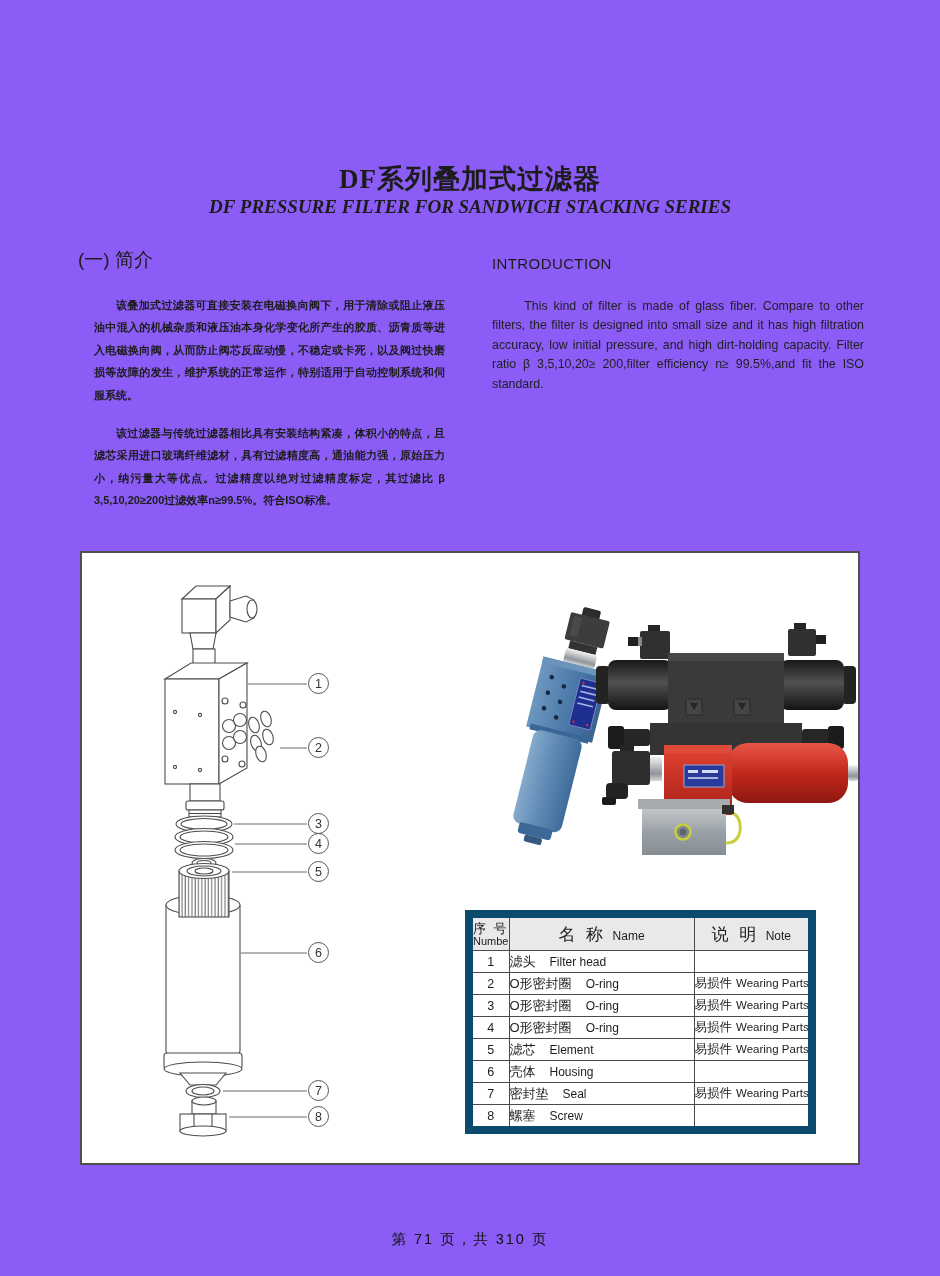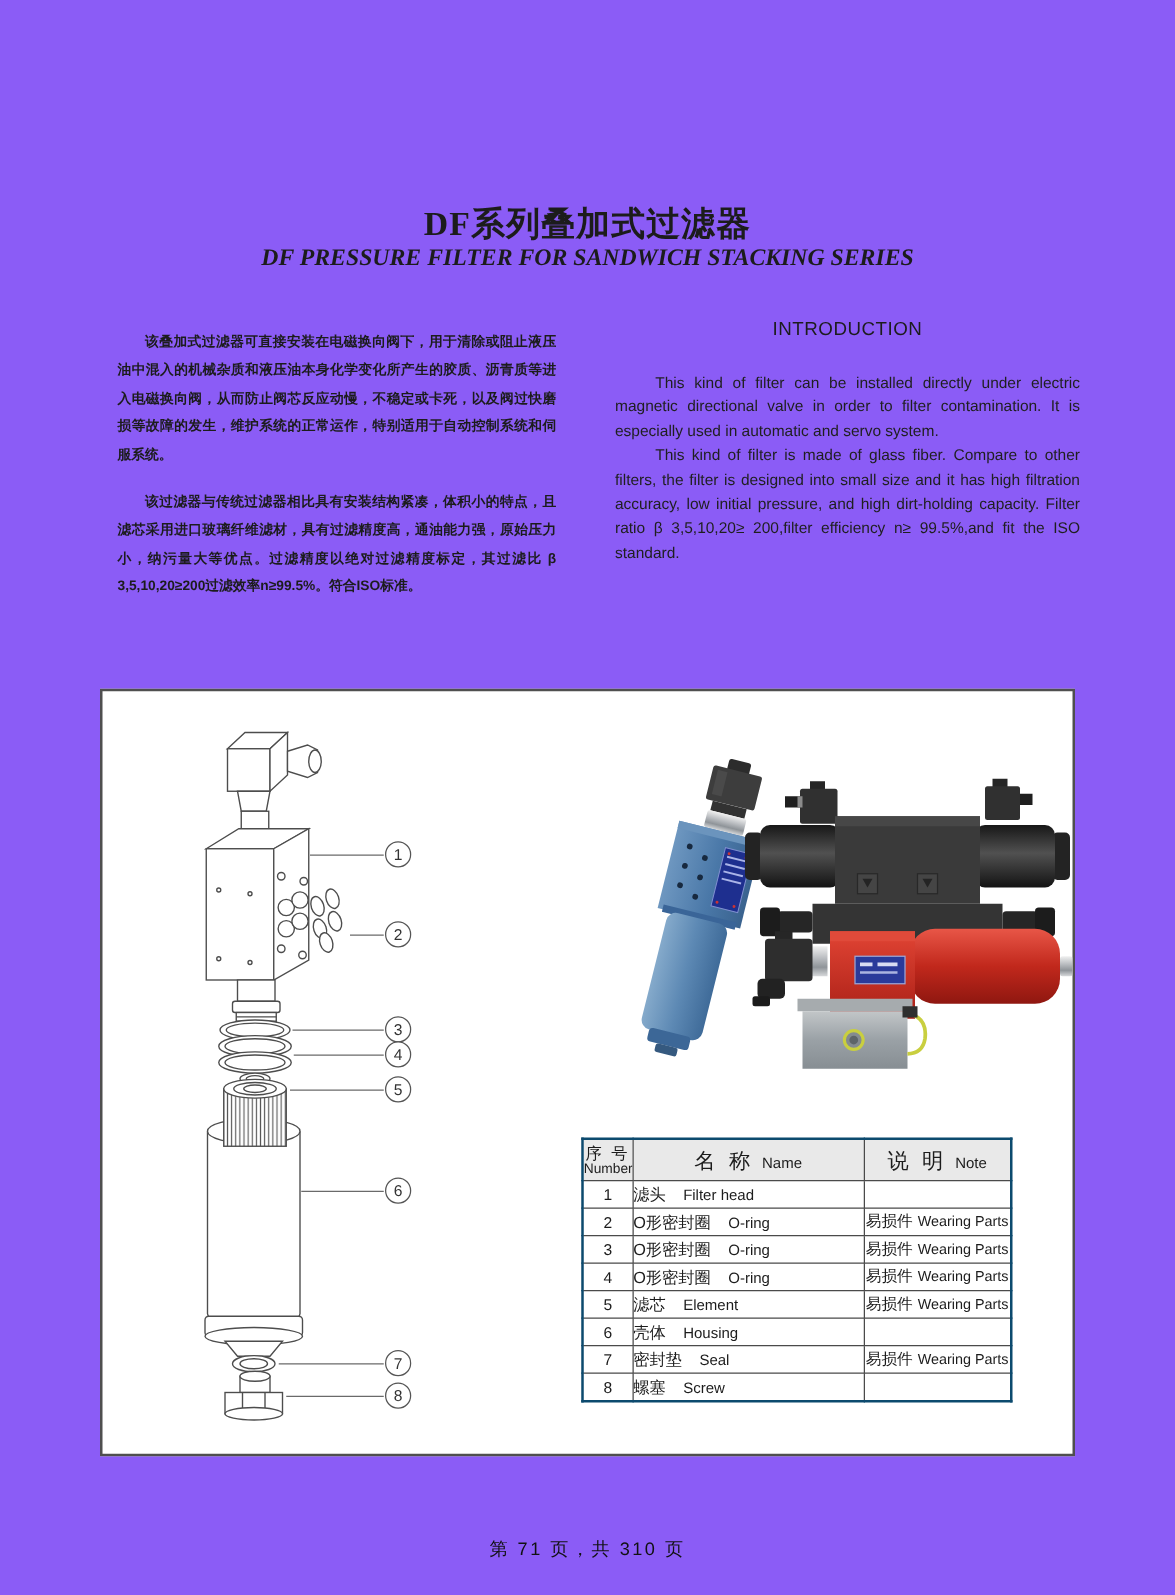--- a/index.html
+++ b/index.html
@@ -10,36 +10,36 @@
               font-family:"Liberation Serif", serif; font-weight:bold; font-size:27px; letter-spacing:1px; }
   .title-en { position:absolute; top:196px; left:0; width:100%; text-align:center;
               font-family:"Liberation Serif", serif; font-weight:bold; font-style:italic; font-size:19px; }
 
   .col-zh { position:absolute; left:78px; top:247px; width:383px; }
   .col-zh h3 { margin:0 0 21px 0; font-size:19px; font-weight:500; }
   .col-zh p { margin:16px; font-size:11px; line-height:22.4px; text-align:justify;
               text-indent:2em; font-weight:600; }
 
   .col-en { position:absolute; left:492px; top:255px; width:372px; }
-  .col-en h3 { margin:0 0 25px 0; font-size:15px; font-weight:500; letter-spacing:0.4px;text-align:center; }
+  .col-en h3 { margin:0 0 25px 0; font-size:15px; font-weight:500; letter-spacing:0.4px; }
   .col-en p { margin:0; font-size:12.4px; line-height:19.4px; text-align:justify;
               text-indent:2.6em; color:#1f1f1f; }
 
   .figure-box { position:absolute; left:80px; top:551px; width:776px; height:610px;
                 border:2px solid #4f4f4f; background:#fff; }
   .fig-svg { position:absolute; left:0; top:0; width:776px; height:610px; }
 
   .callout { position:absolute; left:226px; width:21px; height:21px; border:1.4px solid #555;
              border-radius:50%; display:flex; align-items:center; justify-content:center;
              font-size:12.5px; color:#333; background:#fff; box-sizing:border-box; }
   .co-1{top:120px} .co-2{top:184px} .co-3{top:260px} .co-4{top:280px}
   .co-5{top:308px} .co-6{top:389px} .co-7{top:527px} .co-8{top:553px}
 
   .parts-table { position:absolute; left:465px; top:910px; width:343px;
-                 border-collapse:collapse; table-layout:fixed; border:2px solid #0c4a6e; }
+                 border-collapse:collapse; table-layout:fixed; border:8px solid #0c4a6e; }
   .parts-table th, .parts-table td { border:1px solid #4a4a4a; padding:0; overflow:hidden; white-space:nowrap; }
   .parts-table th { height:32px; background:#e9e9e9; font-weight:500; }
   .th-num-zh { font-size:13px; letter-spacing:2px; display:block; line-height:14px; }
   .th-num-en { font-size:11px; display:block; line-height:11px; letter-spacing:0; }
   .th-mix-zh { font-size:17px; letter-spacing:3px; }
   .th-mix-en { font-size:12px; letter-spacing:0; margin-left:2px; }
   .parts-table td { height:21px; }
   .c-num  { text-align:center; font-size:12.5px; }
   .c-name { text-align:left; padding-left:13px; font-size:13px; font-weight:500; }
   .name-en { font-size:12px; margin-left:14px; font-weight:400; }
@@ -51,27 +51,27 @@
 </style>
 </head>
 <body>
 
 <div class="page">
 
   <div class="title-zh">DF系列叠加式过滤器</div>
   <div class="title-en">DF  PRESSURE FILTER FOR SANDWICH STACKING SERIES</div>
 
   <div class="col-zh">
+    <h3>(一) 简介</h3>
     <p>该叠加式过滤器可直接安装在电磁换向阀下，用于清除或阻止液压油中混入的机械杂质和液压油本身化学变化所产生的胶质、沥青质等进入电磁换向阀，从而防止阀芯反应动慢，不稳定或卡死，以及阀过快磨损等故障的发生，维护系统的正常运作，特别适用于自动控制系统和伺服系统。</p>
     <p>该过滤器与传统过滤器相比具有安装结构紧凑，体积小的特点，且滤芯采用进口玻璃纤维滤材，具有过滤精度高，通油能力强，原始压力小，纳污量大等优点。过滤精度以绝对过滤精度标定，其过滤比 β 3,5,10,20≥200过滤效率n≥99.5%。符合ISO标准。</p>
   </div>
 
   <div class="col-en">
     <h3>INTRODUCTION</h3>
-    <p>This kind of filter can be installed directly under electric magnetic directional valve in order to filter contamination. It is especially used in automatic and servo system.</p>
     <p>This kind of filter is made of glass fiber. Compare to other filters, the filter is designed into small size and it has high filtration accuracy, low initial pressure, and high dirt-holding capacity. Filter ratio β 3,5,10,20≥ 200,filter efficiency n≥ 99.5%,and fit the ISO standard.</p>
   </div>
 
   <div class="figure-box">
     <svg class="fig-svg" viewBox="0 0 776 610">
       <defs>
         <pattern id="pleats" width="3.3" height="4" patternUnits="userSpaceOnUse">
           <rect width="3.3" height="4" fill="#ffffff"></rect>
           <line x1="1" y1="0" x2="1" y2="4" stroke="#555" stroke-width="0.9"></line>
         </pattern>

